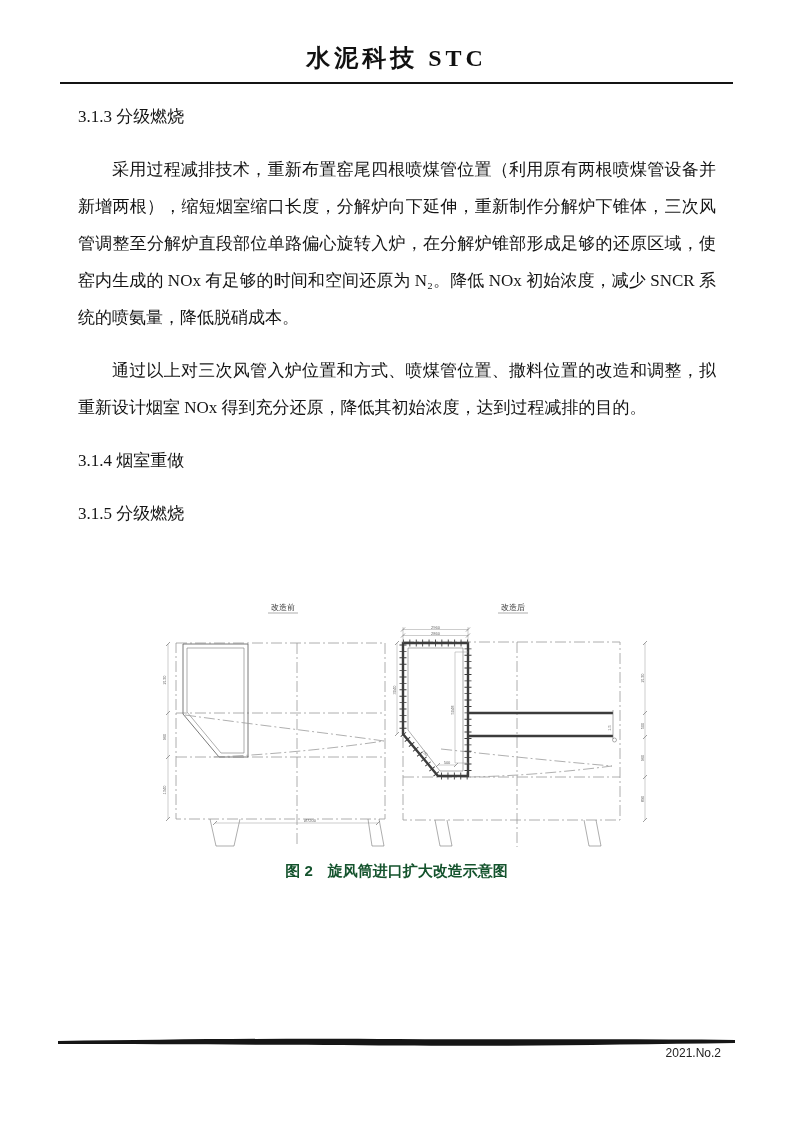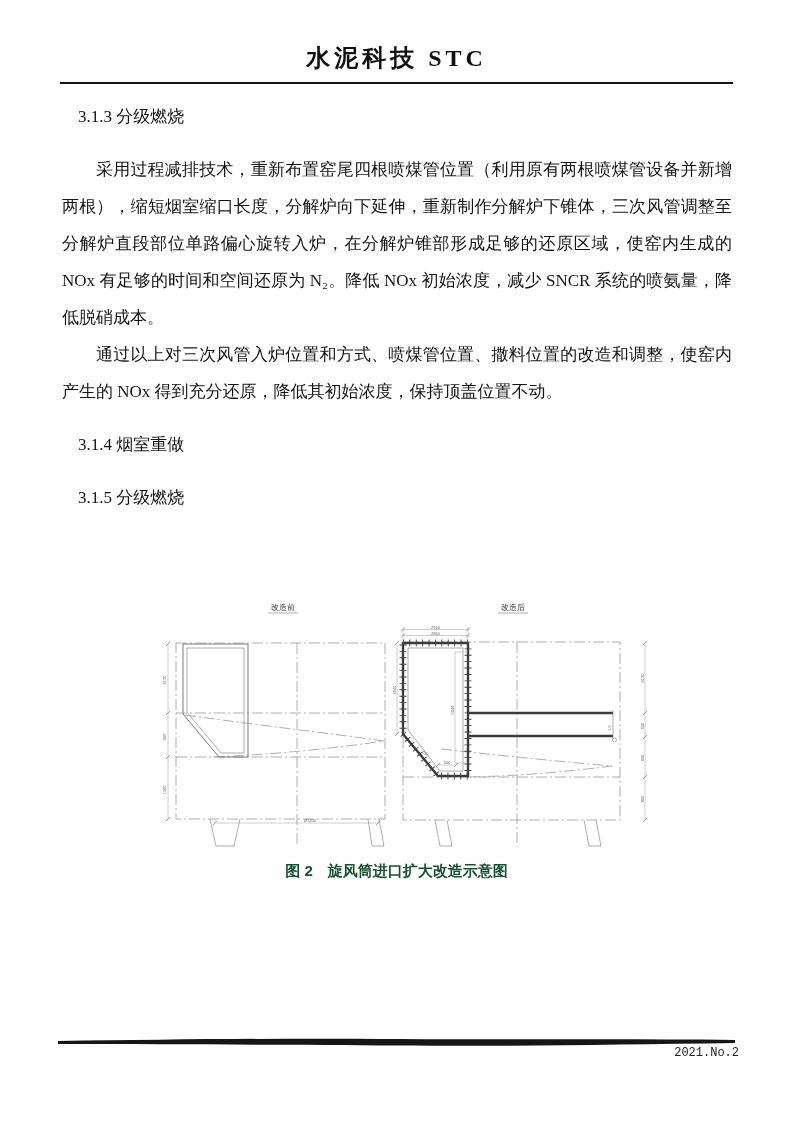--- a/index.html
+++ b/index.html
@@ -4,31 +4,31 @@
 <style>
   html,body{margin:0;padding:0;background:#ffffff;}
   .page{position:relative;width:793px;height:1122px;background:#ffffff;overflow:hidden;
         font-family:"Liberation Serif","DejaVu Serif",serif;color:#141414;}
   .header-title{position:absolute;top:42px;left:0;right:0;text-align:center;
         font-size:24px;font-weight:700;letter-spacing:4px;color:#111;}
   .header-rule{position:absolute;left:60px;right:60px;top:82px;height:2px;background:#141414;}
   .body-flow{position:absolute;left:62px;right:61px;top:82px;font-size:17px;line-height:37px;
         text-align:justify;}
   .body-flow h3{margin:16px;font-size:17px;font-weight:400;text-align:left;}
-  .body-flow p{margin:0;text-indent:2em;}
+  .body-flow p{margin:16px;text-indent:2em;}
   .diagram{position:absolute;left:150px;top:595px;width:515px;height:265px;}
   .fig-caption{position:absolute;top:862px;left:0;right:0;text-align:center;font-size:15px;
         font-weight:700;font-family:"Liberation Sans","DejaVu Sans",sans-serif;color:#14532d;}
   .post-fig{position:absolute;left:62px;right:61px;top:882px;font-size:17px;line-height:38px;
         text-align:justify;text-indent:2em;}
   .footer-rule{position:absolute;left:58px;top:1037px;width:677px;height:12px;}
   .page-num{position:absolute;top:1046px;left:0;right:0;text-align:center;font-size:12px;
         font-family:"Liberation Sans","DejaVu Sans",sans-serif;color:#222;}
-  .issue-num{position:absolute;top:1046px;right:54px;font-size:12px;
-        font-family:Liberation Mono, monospace;color:#222;text-align:right;}
+  .issue-num{position:absolute;top:1046px;right:72px;font-size:12px;
+        font-family:Liberation Sans, sans-serif;color:#222;text-align:right;}
   
   .dd{stroke:#9a9a9a;stroke-width:0.8;fill:none;stroke-dasharray:11 3 2 3;}
   .thin{stroke:#6b6b6b;stroke-width:0.9;fill:none;}
   .thin2{stroke:#777;stroke-width:0.6;fill:none;}
   .bold{stroke:#3c3c3c;stroke-width:2.4;fill:none;}
   .ticks{stroke:#3c3c3c;stroke-width:7;fill:none;stroke-dasharray:0.9 5.5;}
   .dim{stroke:#9a9a9a;stroke-width:0.5;fill:none;}
   .tick{stroke:#777;stroke-width:0.7;}
   .dimt{font-size:4px;fill:#666;font-family:"Liberation Sans",sans-serif;}
   .lbl{font-size:8px;fill:#333;font-family:"Liberation Sans",sans-serif;}
@@ -37,21 +37,21 @@
 <body>
 
 <div class="page">
 
   <div class="header-title">水泥科技 STC</div>
   <div class="header-rule"></div>
 
   <div class="body-flow">
     <h3>3.1.3 分级燃烧</h3>
     <p>采用过程减排技术，重新布置窑尾四根喷煤管位置（利用原有两根喷煤管设备并新增两根），缩短烟室缩口长度，分解炉向下延伸，重新制作分解炉下锥体，三次风管调整至分解炉直段部位单路偏心旋转入炉，在分解炉锥部形成足够的还原区域，使窑内生成的 NOx 有足够的时间和空间还原为 N₂。降低 NOx 初始浓度，减少 SNCR 系统的喷氨量，降低脱硝成本。</p>
-    <p>通过以上对三次风管入炉位置和方式、喷煤管位置、撒料位置的改造和调整，使窑内产生的 NOx 得到充分还原，降低其初始浓度，保持顶盖位置不动。</p>
+    <p>通过以上对三次风管入炉位置和方式、喷煤管位置、撒料位置的改造和调整，拟重新设计烟室 NOx 得到充分还原，降低其初始浓度，达到过程减排的目的。</p>
     <h3>3.1.4 烟室重做</h3>
     <h3>3.1.5 分级燃烧</h3>
   </div>
 
   <svg class="diagram" viewBox="150 595 515 265" xmlns="http://www.w3.org/2000/svg">
 
     <g>
       <text class="lbl" x="283" y="610" text-anchor="middle">改造前</text>
       <line class="thin2" x1="268" y1="613" x2="298" y2="613"></line>
 

